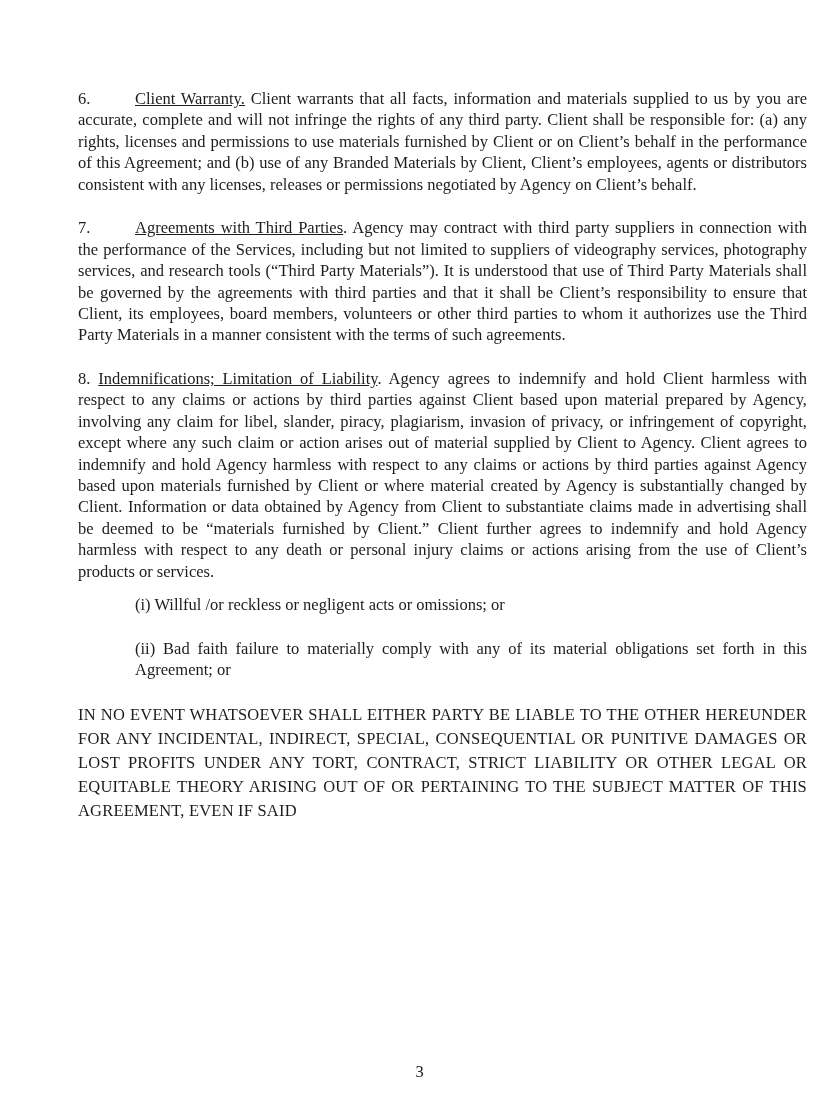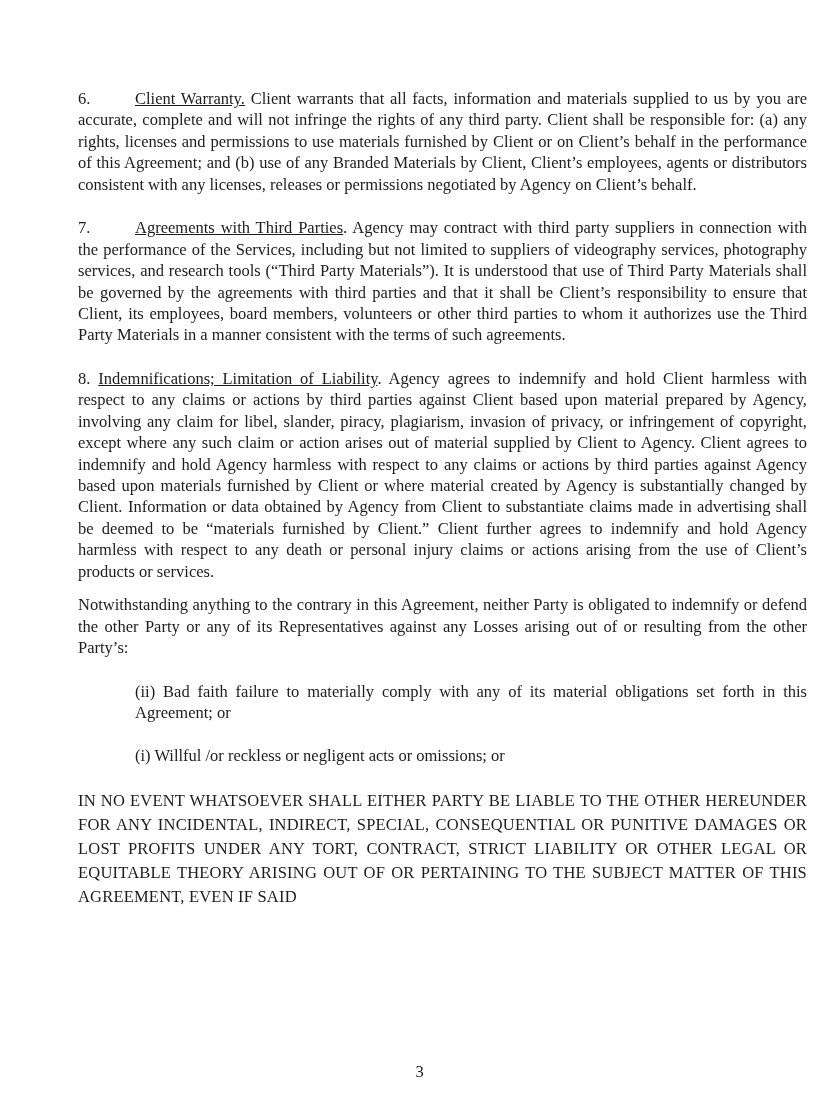--- a/index.html
+++ b/index.html
@@ -61,24 +61,23 @@
 <body>
 
 <div class="page">
 
   <p class="para"><span class="sec-num">6.</span><span class="underline">Client Warranty.</span><span>  Client warrants that all facts, information and materials supplied to us by you are accurate, complete and will not infringe the rights of any third party.  Client shall be responsible for: (a) any rights, licenses and permissions to use materials furnished by Client or on Client’s behalf in the performance of this Agreement; and (b) use of any Branded Materials by Client, Client’s employees, agents or distributors consistent with any licenses, releases or permissions negotiated by Agency on Client’s behalf.</span></p>
 
   <p class="para"><span class="sec-num">7.</span><span class="underline">Agreements with Third Parties</span><span>.  Agency may contract with third party suppliers in connection with the performance of the Services, including but not limited to suppliers of videography services, photography services, and research tools (“Third Party Materials”).  It is understood that use of Third Party Materials shall be governed by the agreements with third parties and that it shall be Client’s responsibility to ensure that Client, its employees, board members, volunteers or other third parties to whom it authorizes use the Third Party Materials in a manner consistent with the terms of such agreements.</span></p>
 
   <p class="para no-gap"><span>8.</span> <span class="underline">Indemnifications; Limitation of Liability</span><span>.  Agency agrees to indemnify and hold Client harmless with respect to any claims or actions by third parties against Client based upon material prepared by Agency, involving any claim for libel, slander, piracy, plagiarism, invasion of privacy, or infringement of copyright, except where any such claim or action arises out of material supplied by Client to Agency.  Client agrees to indemnify and hold Agency harmless with respect to any claims or actions by third parties against Agency based upon materials furnished by Client or where material created by Agency is substantially changed by Client.  Information or data obtained by Agency from Client to substantiate claims made in advertising shall be deemed to be “materials furnished by Client.” Client further agrees to indemnify and hold Agency harmless with respect to any death or personal injury claims or actions arising from the use of Client’s products or services.</span></p>
 
-  <p class="para"><span>Notwithstanding anything to the contrary in this Agreement, neither Party is obligated to indemnify or defend the other Party or any of its Representatives against any Losses arising out of or resulting from the other Party’s:</span></p>
+
+  <div class="list-item"><span>(i)</span> <span>Willful /or reckless or negligent acts or omissions; or</span></div>
 
   <div class="list-item"><span>(ii)</span> <span>Bad faith failure to materially comply with any of its material obligations set forth in this Agreement; or</span></div>
-
-  <div class="list-item"><span>(i)</span> <span>Willful /or reckless or negligent acts or omissions; or</span></div>
 
 
   <p class="para caps-para">IN NO EVENT WHATSOEVER SHALL EITHER PARTY BE LIABLE TO THE OTHER HEREUNDER FOR ANY INCIDENTAL, INDIRECT, SPECIAL, CONSEQUENTIAL OR PUNITIVE DAMAGES OR LOST PROFITS UNDER ANY TORT, CONTRACT, STRICT LIABILITY OR OTHER LEGAL OR EQUITABLE THEORY ARISING OUT OF OR PERTAINING TO THE SUBJECT MATTER OF THIS AGREEMENT, EVEN IF SAID</p>
 
 </div>
 
 <div class="footer">3</div>
 
 </body></html>

